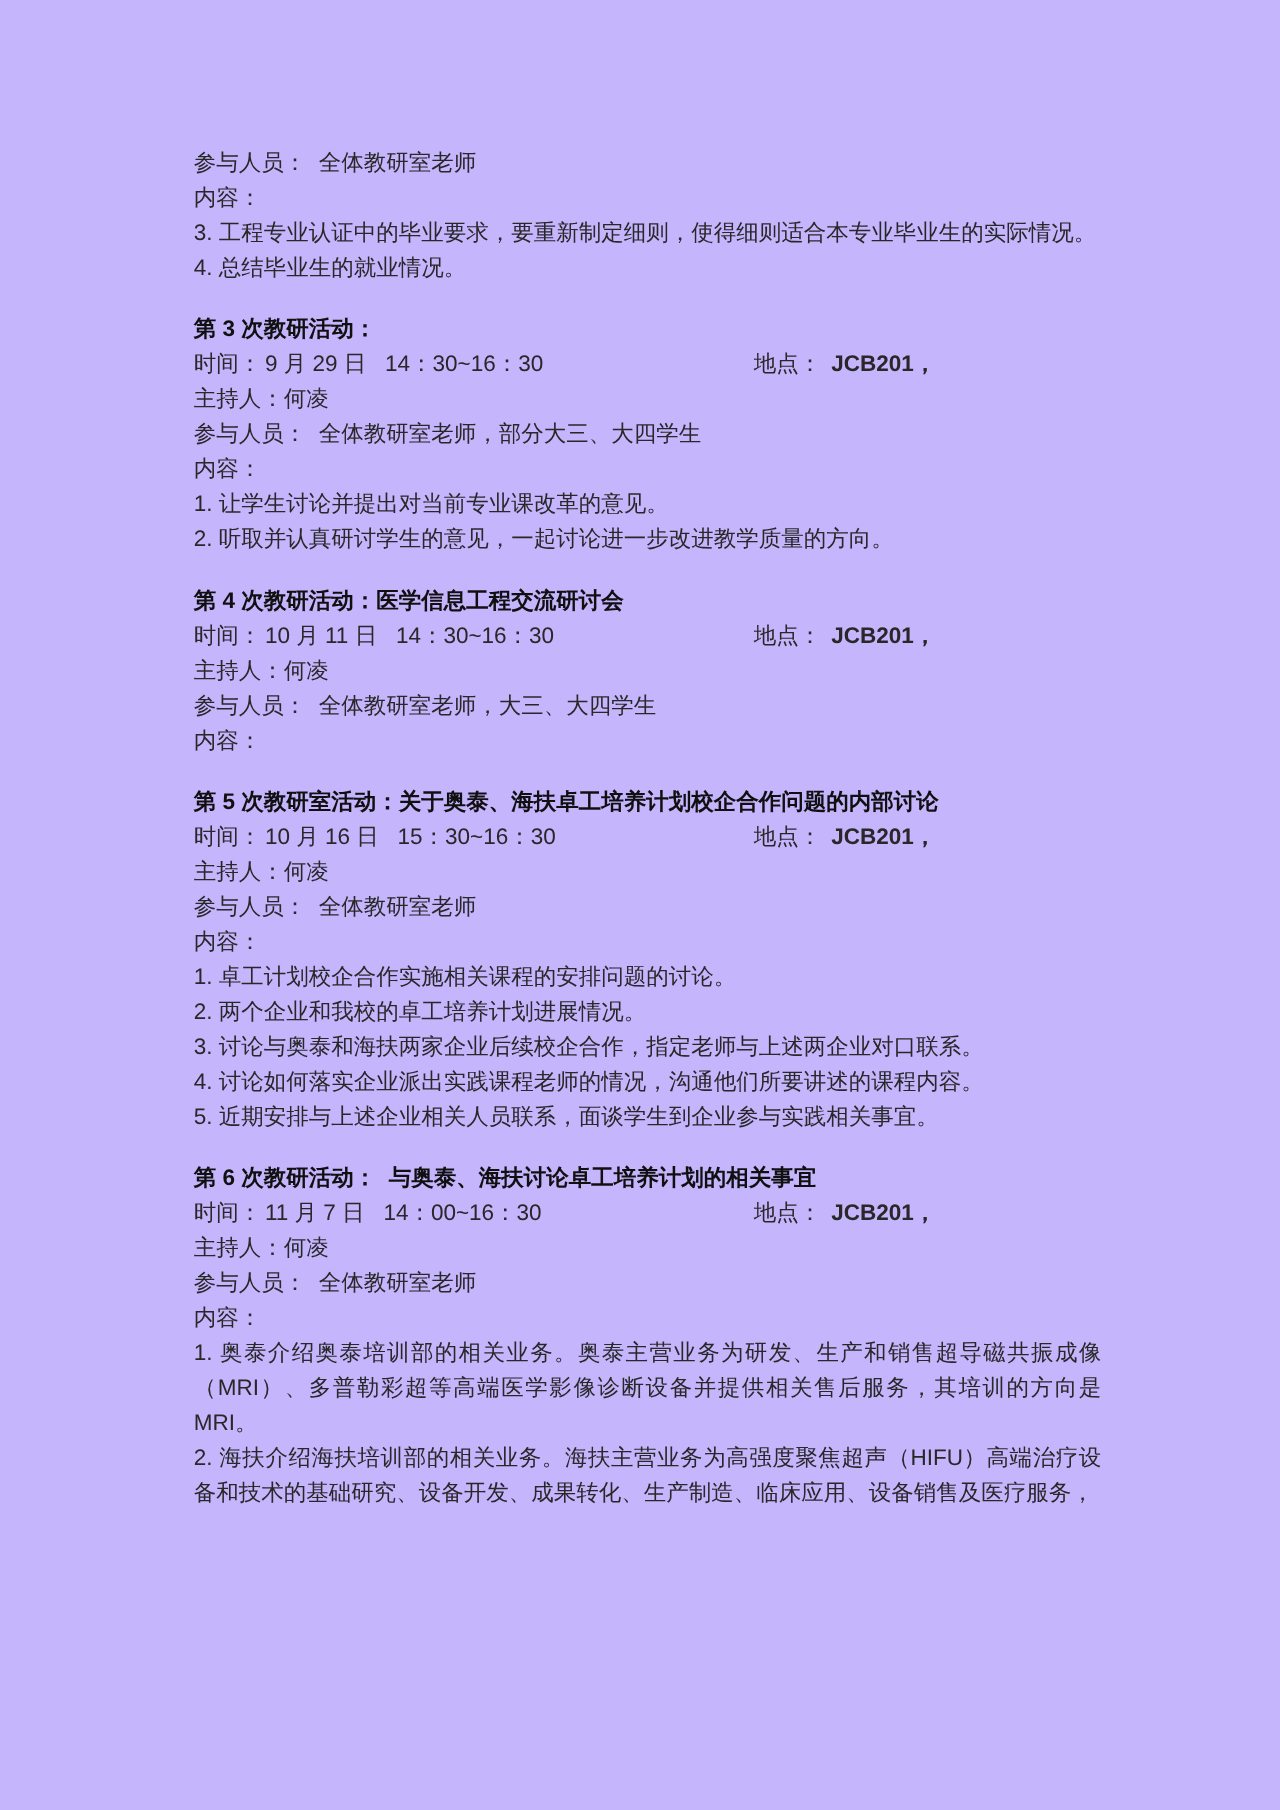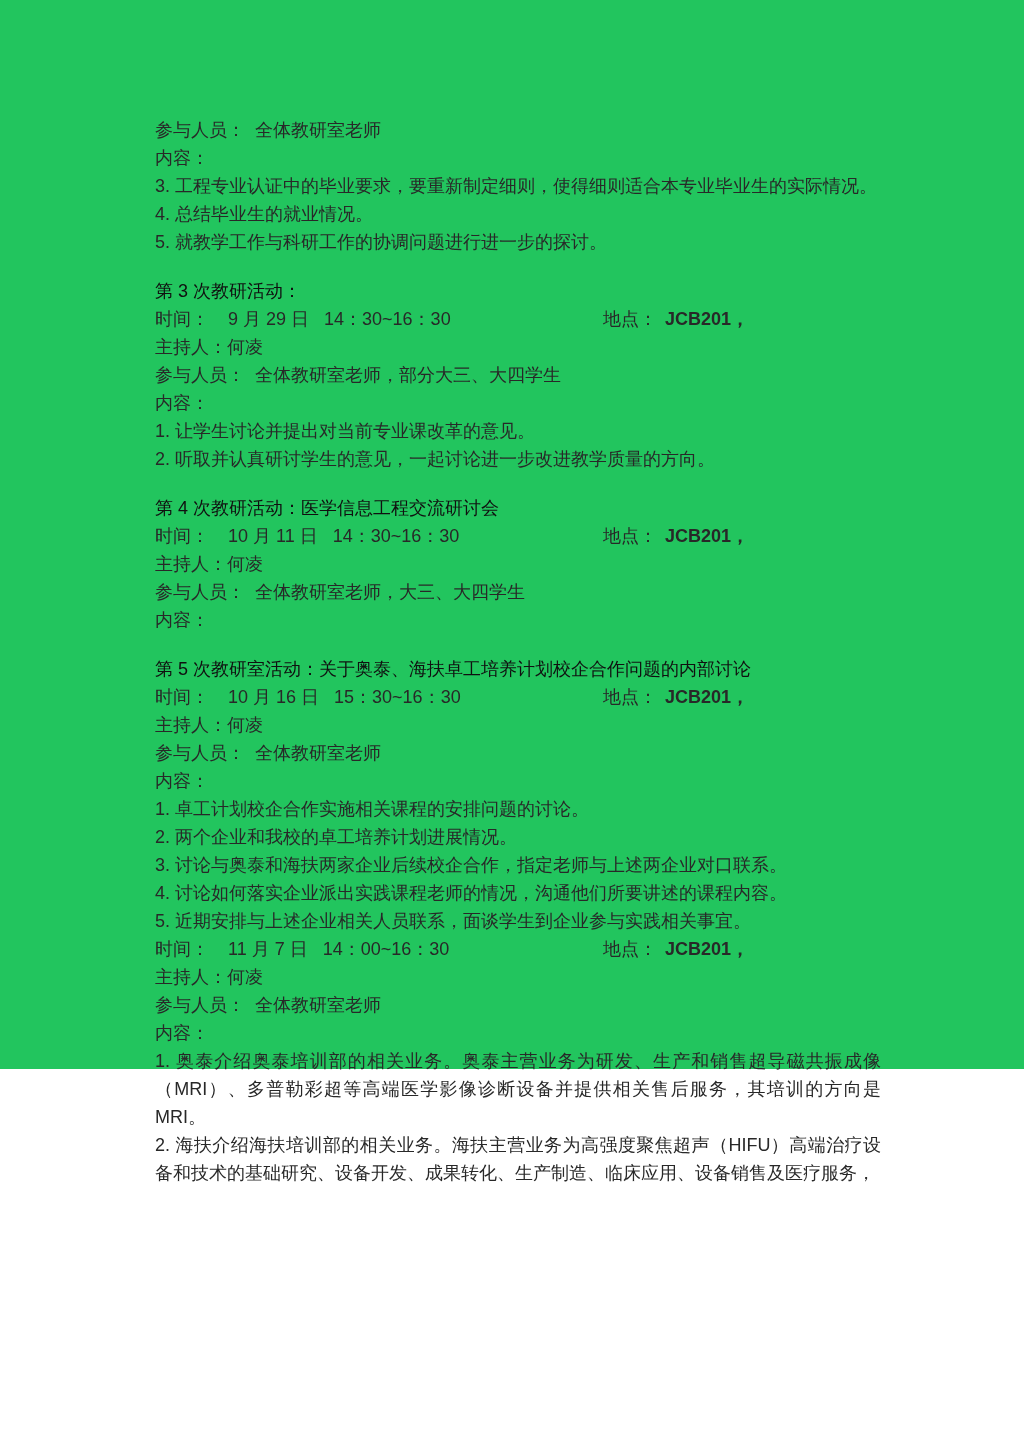--- a/index.html
+++ b/index.html
@@ -9,45 +9,45 @@
   }
   body {
     width: 1024px;
     height: 1448px;
     overflow: hidden;
     font-family: "Liberation Sans", "DejaVu Sans", sans-serif;
   }
   .page {
     box-sizing: border-box;
     width: 1024px;
-    height: 1069px;
+    height: 1448px;
     padding: 116px 143px 0 155px;
-    background: #22c55e;
+    background: #c4b5fd;
     color: #282828;
   }
   .doc-section {
     margin: 0;
   }
   .row {
     font-size: 18px;
     line-height: 28px;
     white-space: pre-wrap;
     text-align: justify;
     margin: 0;
   }
   .row.heading {
-    font-weight: 400;
+    font-weight: 700;
     color: #101010;
     margin-top: 21px;
   }
   .row.meta {
     position: relative;
   }
   .time-value {
-    margin-left: 19px;
+    margin-left: 3px;
   }
   .place-group {
     position: absolute;
     left: 448px;
     top: 0;
   }
   .place-value {
     margin-left: 8px;
     font-weight: bold;
   }
@@ -55,21 +55,20 @@
 </head>
 <body>
 
 <div class="page">
   <div>
       <section class="doc-section">
         <div class="row">参与人员：  全体教研室老师</div>
         <div class="row">内容：</div>
         <div class="row">3. 工程专业认证中的毕业要求，要重新制定细则，使得细则适合本专业毕业生的实际情况。</div>
         <div class="row">4. 总结毕业生的就业情况。</div>
-        <div class="row">5. 就教学工作与科研工作的协调问题进行进一步的探讨。</div>
       </section>
       <section class="doc-section">
         <div class="row heading">第 3 次教研活动：</div>
         <div class="row meta"><span class="time-label">时间：</span><span class="time-value">9 月 29 日   14：30~16：30</span><span class="place-group"><span class="place-label">地点：</span><span class="place-value">JCB201，</span></span></div>
         <div class="row">主持人：何凌</div>
         <div class="row">参与人员：  全体教研室老师，部分大三、大四学生</div>
         <div class="row">内容：</div>
         <div class="row">1. 让学生讨论并提出对当前专业课改革的意见。</div>
         <div class="row">2. 听取并认真研讨学生的意见，一起讨论进一步改进教学质量的方向。</div>
       </section>
@@ -86,20 +85,21 @@
         <div class="row">主持人：何凌</div>
         <div class="row">参与人员：  全体教研室老师</div>
         <div class="row">内容：</div>
         <div class="row">1. 卓工计划校企合作实施相关课程的安排问题的讨论。</div>
         <div class="row">2. 两个企业和我校的卓工培养计划进展情况。</div>
         <div class="row">3. 讨论与奥泰和海扶两家企业后续校企合作，指定老师与上述两企业对口联系。</div>
         <div class="row">4. 讨论如何落实企业派出实践课程老师的情况，沟通他们所要讲述的课程内容。</div>
         <div class="row">5. 近期安排与上述企业相关人员联系，面谈学生到企业参与实践相关事宜。</div>
       </section>
       <section class="doc-section">
+        <div class="row heading">第 6 次教研活动：  与奥泰、海扶讨论卓工培养计划的相关事宜</div>
         <div class="row meta"><span class="time-label">时间：</span><span class="time-value">11 月 7 日   14：00~16：30</span><span class="place-group"><span class="place-label">地点：</span><span class="place-value">JCB201，</span></span></div>
         <div class="row">主持人：何凌</div>
         <div class="row">参与人员：  全体教研室老师</div>
         <div class="row">内容：</div>
         <div class="row">1. 奥泰介绍奥泰培训部的相关业务。奥泰主营业务为研发、生产和销售超导磁共振成像（MRI）、多普勒彩超等高端医学影像诊断设备并提供相关售后服务，其培训的方向是 MRI。</div>
         <div class="row">2. 海扶介绍海扶培训部的相关业务。海扶主营业务为高强度聚焦超声（HIFU）高端治疗设备和技术的基础研究、设备开发、成果转化、生产制造、临床应用、设备销售及医疗服务，</div>
       </section>
     </div>
 </div>
 

